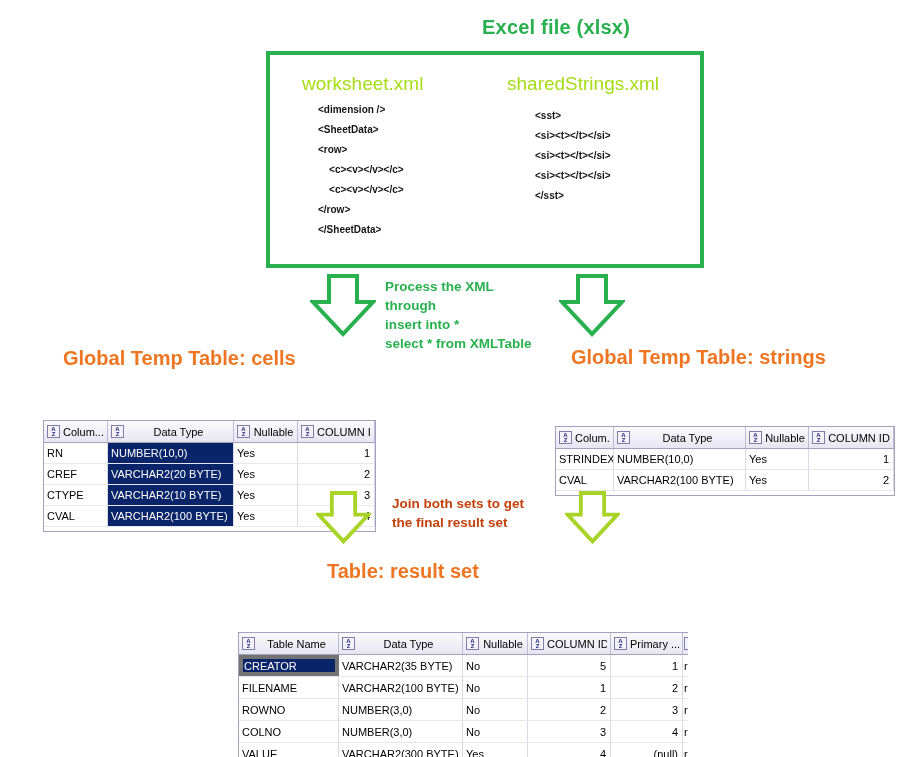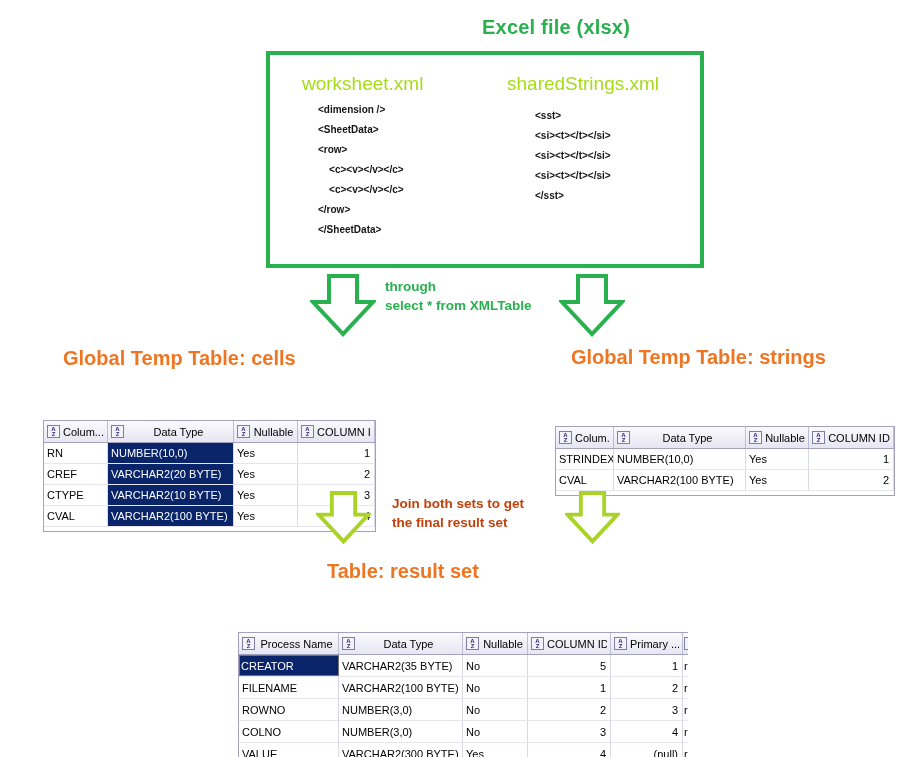--- a/index.html
+++ b/index.html
@@ -49,21 +49,21 @@
       display:flex;flex-direction:column;align-items:center;justify-content:center;
       font-size:6px;font-weight:bold;color:#22227a;line-height:5px;box-sizing:border-box}
   .az::before{content:"A"}
   .az::after{content:"Z"}
   .gr{display:flex;height:20px;border-bottom:1px solid #e6e6f0}
   .t-result .gr{height:21px}
   .gc{box-sizing:border-box;padding:0 3px;border-right:1px solid #d9d9e6;
       overflow:hidden;white-space:nowrap;display:flex;align-items:center}
   .gc.num{justify-content:flex-end;padding-right:4px}
   .gc.sel{background:#0a246a;color:#ffffff}
-  .gc.selc{background:#0a246a;color:#ffffff;border:1px solid #737373;padding:0 1px}
+  .gc.selc{background:#0a246a;color:#ffffff;border:4px solid #737373;padding:0 1px}
   .strip{height:4px}
 
   .t-cells{left:43px;top:381px;width:331px}
   .t-cells .c0{width:64px}.t-cells .c1{width:126px}
   .t-cells .c2{width:64px}.t-cells .c3{width:77px}
 
   .t-strings{left:555px;top:387px;width:338px}
   .t-strings .c0{width:58px}.t-strings .c1{width:132px}
   .t-strings .c2{width:63px}.t-strings .c3{width:85px}
 
@@ -102,21 +102,23 @@
 </div>
 
 <svg class="abs" style="left:310px;top:274px" width="66" height="64" viewBox="0 0 66 64">
   <path d="M19 2 H47 V28 H63 L33 60 L3 28 H19 Z" fill="#ffffff" stroke="#28b14e" stroke-width="4"></path>
 </svg>
 <svg class="abs" style="left:559px;top:274px" width="66" height="64" viewBox="0 0 66 64">
   <path d="M19 2 H47 V28 H63 L33 60 L3 28 H19 Z" fill="#ffffff" stroke="#28b14e" stroke-width="4"></path>
 </svg>
 
 <div class="abs note note-process">
+  <div>Process the XML</div>
   <div>through</div>
+  <div>insert into *</div>
   <div>select * from XMLTable</div>
 </div>
 
 <div class="abs o-heading oh-cells">Global Temp Table: cells</div>
 <div class="abs o-heading oh-strings">Global Temp Table: strings</div>
 
 <div class="grid t-cells">
   <div class="ghr">
     <div class="gh c0">
         <span class="az"></span>
@@ -207,21 +209,21 @@
   <div>Join both sets to get</div>
   <div>the final result set</div>
 </div>
 
 <div class="abs o-heading oh-result">Table: result set</div>
 
 <div class="grid t-result">
   <div class="ghr">
     <div class="gh c0">
         <span class="az"></span>
-        <span class="lbl">Process Name</span>
+        <span class="lbl">Table Name</span>
       </div>
     <div class="gh c1">
         <span class="az"></span>
         <span class="lbl">Data Type</span>
       </div>
     <div class="gh c2">
         <span class="az"></span>
         <span class="lbl">Nullable</span>
       </div>
     <div class="gh c3">

